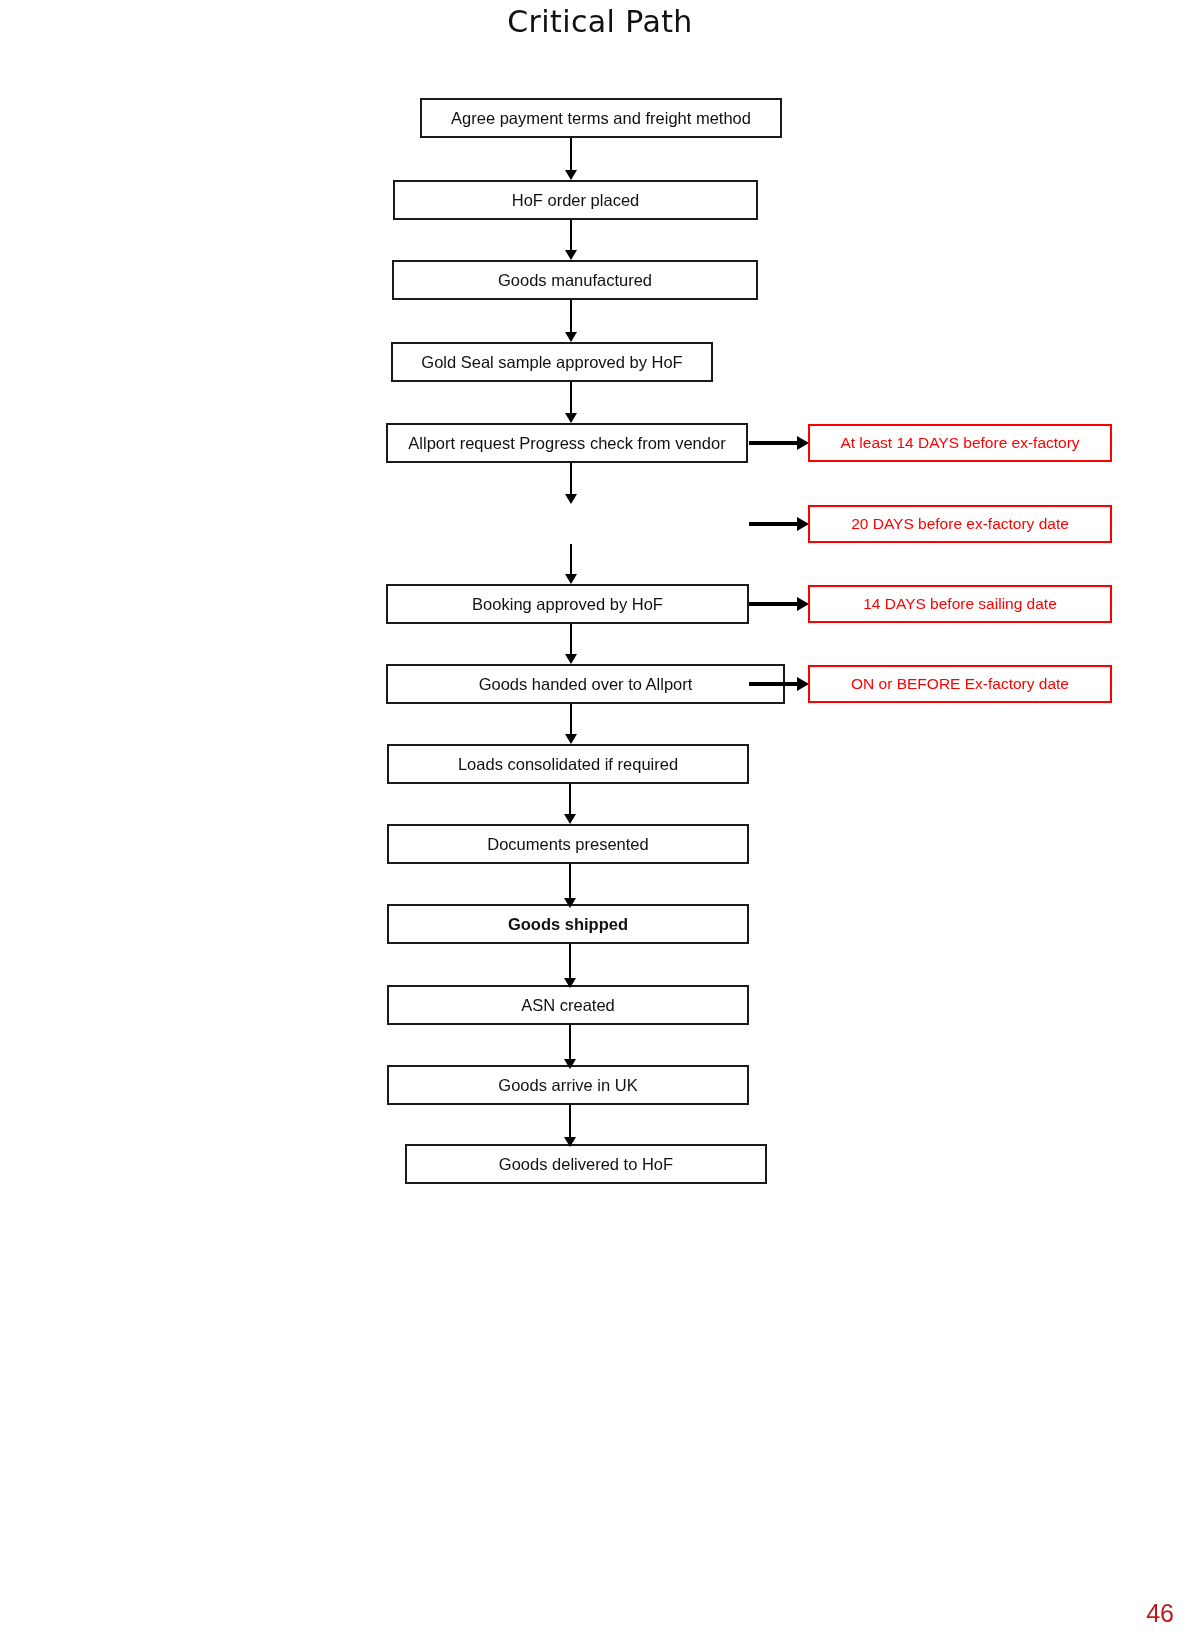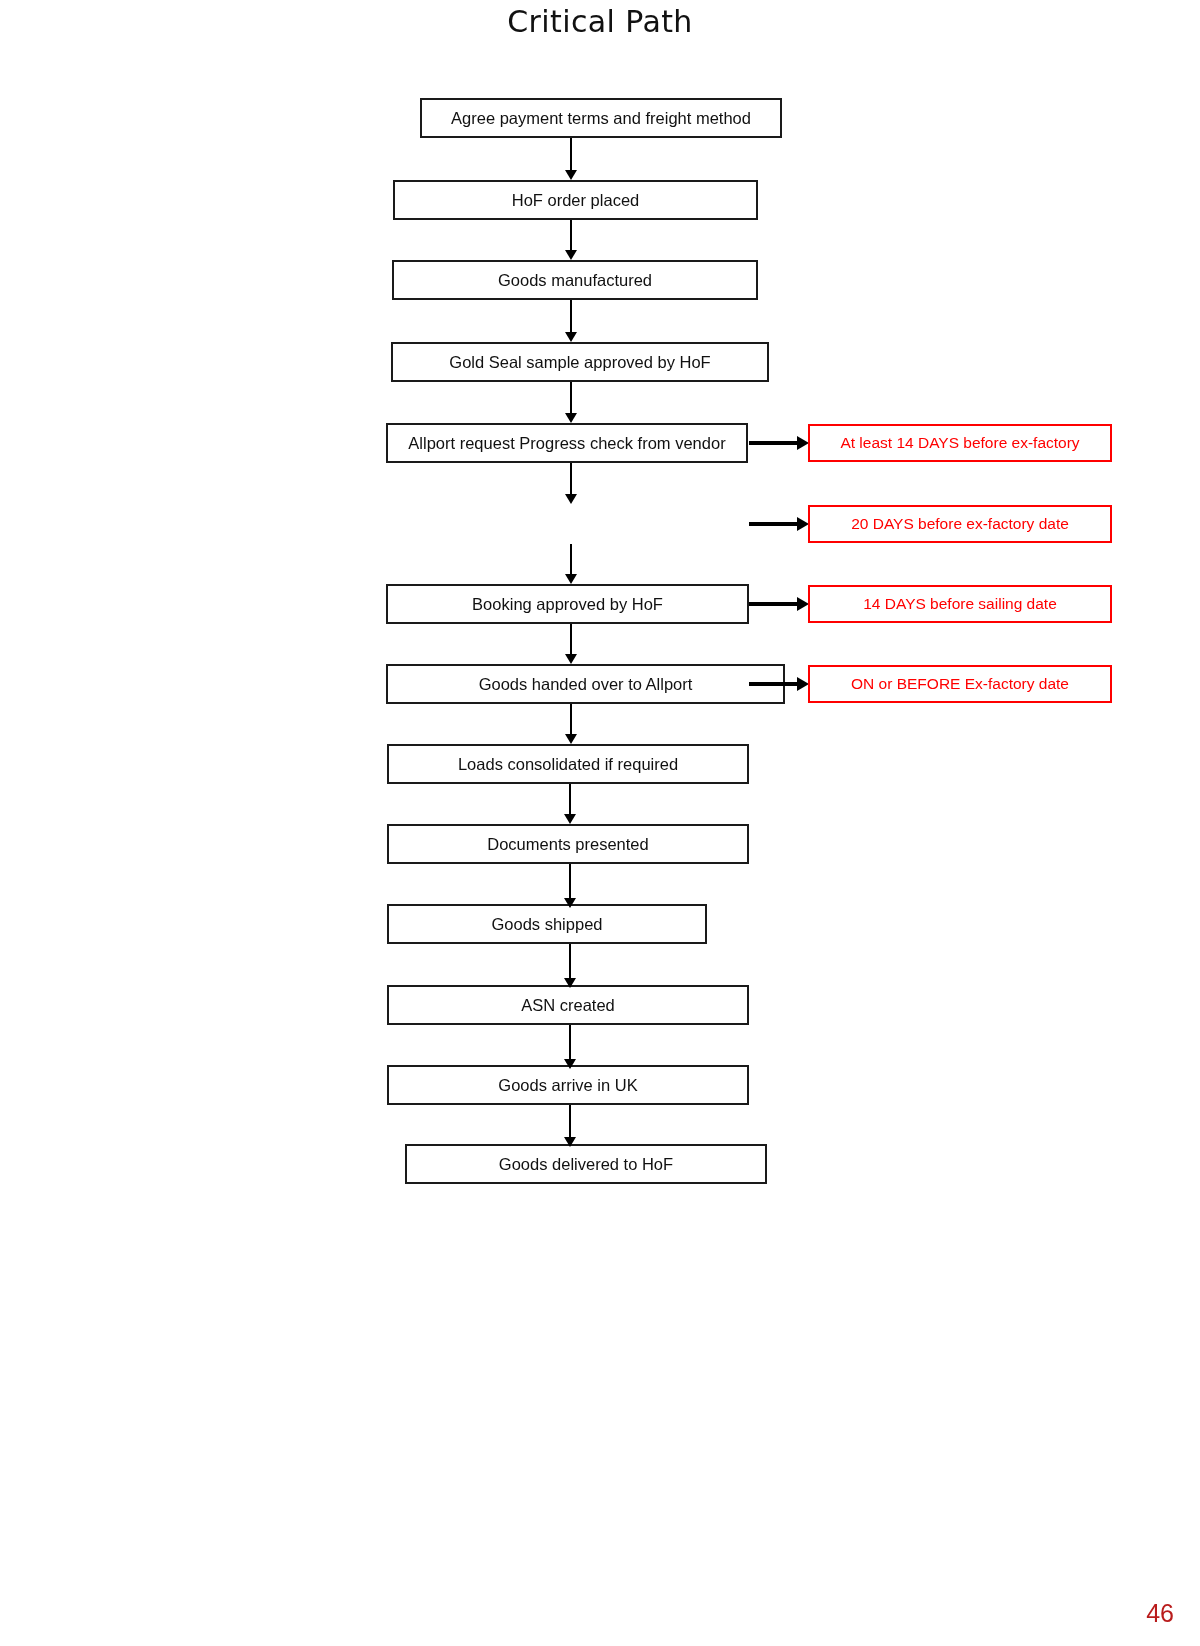--- a/index.html
+++ b/index.html
@@ -142,21 +142,21 @@
     </div>
 
     <div class="node" style="left:393px; top:180px; width:365px;">
       <span class="label">HoF order placed</span>
     </div>
 
     <div class="node" style="left:392px; top:260px; width:366px;">
       <span class="label">Goods manufactured</span>
     </div>
 
-    <div class="node" style="left:391px; top:342px; width:378px;">
+    <div class="node" style="left:391px; top:342px; width:322px;">
       <span class="label">Gold Seal sample approved by HoF</span>
     </div>
 
     <div class="node" style="left:386px; top:423px; width:362px;">
       <span class="label">Allport request Progress check from vendor</span>
     </div>
 
 
     <div class="node" style="left:386px; top:584px; width:363px;">
       <span class="label">Booking approved by HoF</span>
@@ -167,21 +167,21 @@
     </div>
 
     <div class="node" style="left:387px; top:744px; width:362px;">
       <span class="label">Loads consolidated if required</span>
     </div>
 
     <div class="node" style="left:387px; top:824px; width:362px;">
       <span class="label">Documents presented</span>
     </div>
 
-    <div class="node" style="left:387px; top:904px; width:320px;">
+    <div class="node" style="left:387px; top:904px; width:362px;font-weight:bold;">
       <span class="label">Goods shipped</span>
     </div>
 
     <div class="node" style="left:387px; top:985px; width:362px;">
       <span class="label">ASN created</span>
     </div>
 
     <div class="node" style="left:387px; top:1065px; width:362px;">
       <span class="label">Goods arrive in UK</span>
     </div>

